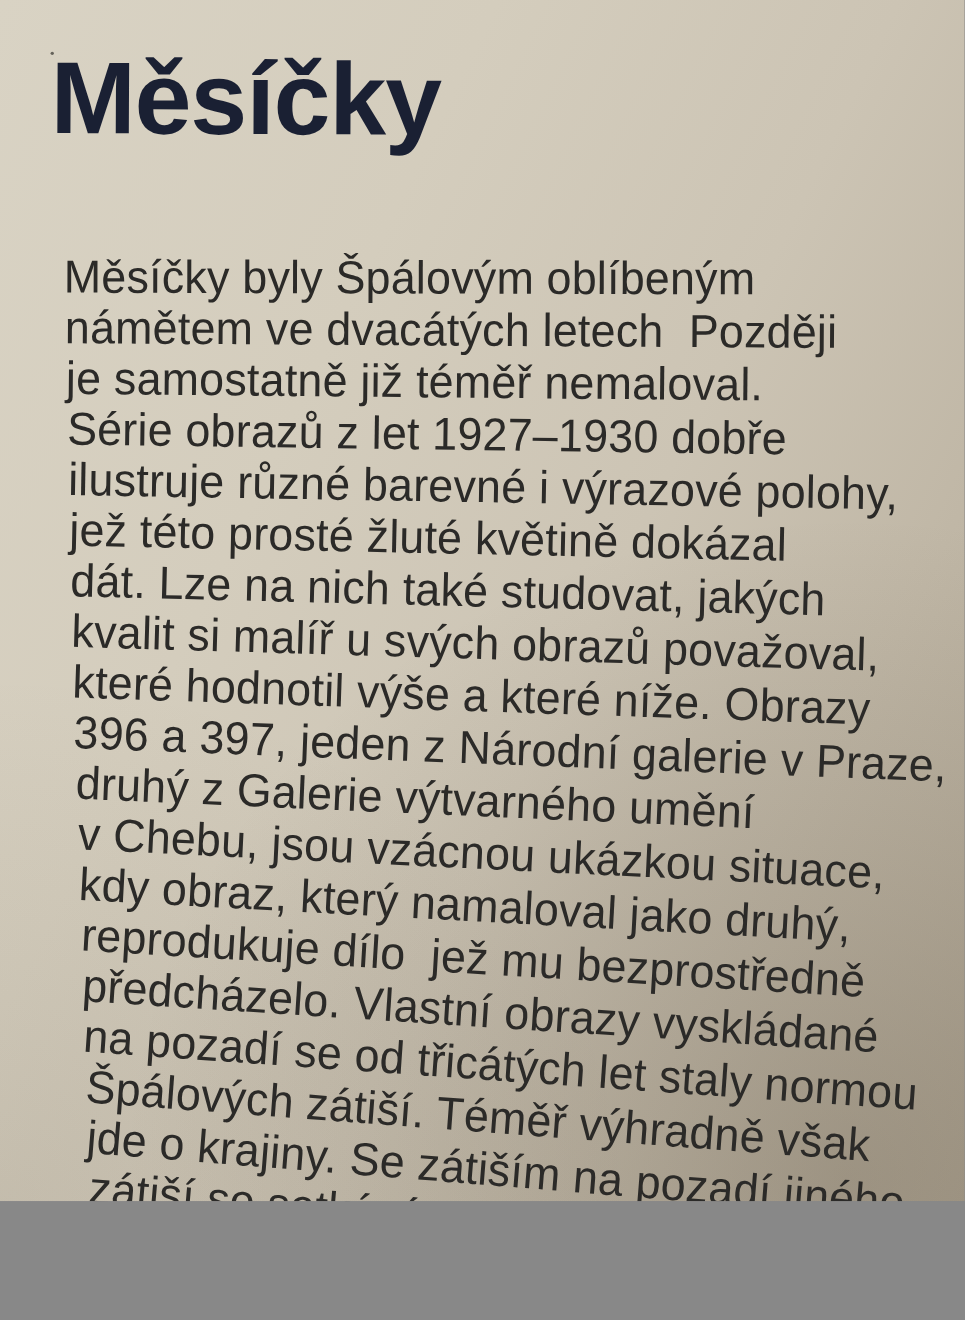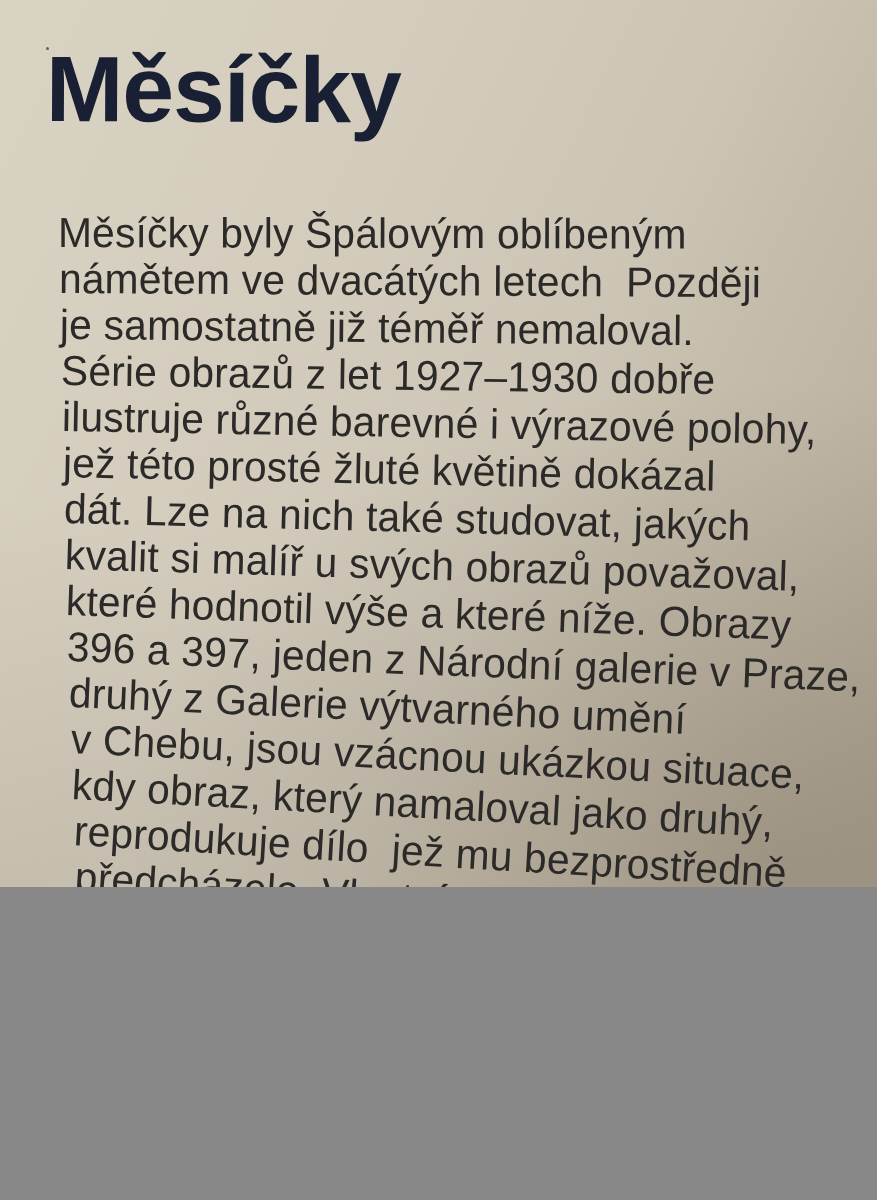--- a/index.html
+++ b/index.html
@@ -3,21 +3,21 @@
 <meta charset="utf-8">
 <style>
   html, body {
     margin: 0;
     padding: 0;
     background: #888;
   }
   #photo {
     position: relative;
     width: 877px;
-    height: 887px;
+    height: 1092px;
     overflow: hidden;
     font-family: "Liberation Sans", sans-serif;
     
     background:
       radial-gradient(130% 95% at 88% 98%, rgba(62,52,38,0.22), rgba(62,52,38,0) 58%),
       radial-gradient(120% 80% at 0% 100%, rgba(70,60,45,0.10), rgba(70,60,45,0) 55%),
       linear-gradient(116deg, var(--wall-light, #d9d3c4) 0%, #d4cdbd 32%,
                       var(--wall-mid, #ccc4b4) 58%, #c0b7a6 78%,
                       var(--wall-dark, #b2a896) 100%);
   }
@@ -40,21 +40,21 @@
     font-weight: 700;
     letter-spacing: -1px;
     color: var(--title-text, #1a2033);
     transform: rotate(0.25deg);
     transform-origin: 0 50%;
     white-space: pre;
   }
   .text-block {
     position: absolute;
     left: 58px;
-    top: 210px;
+    top: 229px;
     width: 819px;
   }
   .line {
     white-space: pre;
     font-size: 42px;
     line-height: 46px;
     letter-spacing: 0.2px;
     color: var(--body-text, #2b2a28);
     transform-origin: 0 50%;
   }

